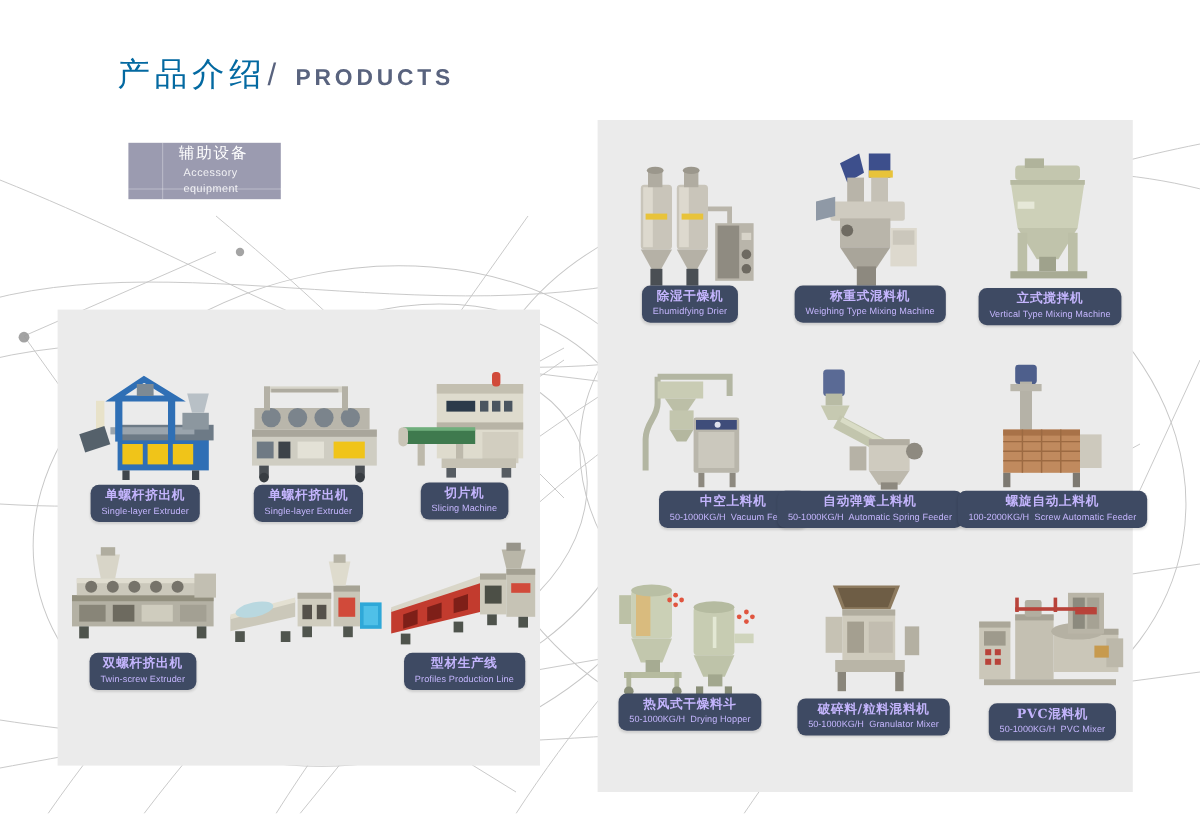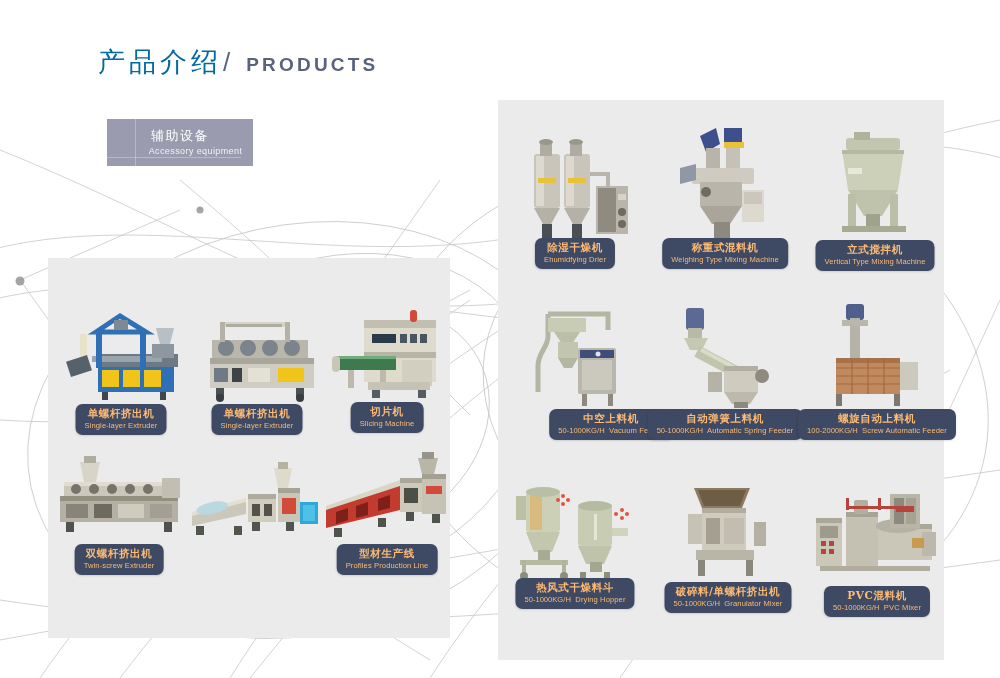--- a/index.html
+++ b/index.html
@@ -19,32 +19,32 @@
   #panel-left{left:48px;top:258px;width:402px;height:380px;}
   #panel-right{left:498px;top:100px;width:446px;height:560px;}
 
   
   #header{position:absolute;left:98px;top:44px;display:flex;align-items:baseline;}
   #title-cn{font-family:"DejaVu Serif","Liberation Serif",serif;font-size:27px;color:#0369a1;letter-spacing:4px;font-weight:400;}
   #title-slash{font-size:26px;color:#59637e;margin:0 2px 0 1px;font-weight:300;}
   #title-en{font-size:19px;color:#59637e;letter-spacing:3.2px;margin-left:14px;font-weight:700;}
 
   
-  #accbox{position:absolute;left:107px;top:119px;width:146px;height:47px;
-    background:#9b9bb0;display:flex;flex-direction:column;align-items:center;justify-content:center;}
+  #accbox{position:absolute;left:107px;top:119px;width:112px;height:47px;
+    background:#9b9bb0;display:flex;flex-direction:column;align-items:center;justify-content:center;padding-left:15px;}
   #accbox .cn{font-family:"DejaVu Serif","Liberation Serif",serif;font-size:13px;color:#ffffff;letter-spacing:1.5px;line-height:15px;}
   #accbox .en{font-size:9px;color:#f2f2f5;letter-spacing:.4px;line-height:13px;margin-top:2px;margin-left:31px;}
   #accbox .gl{position:absolute;background:rgba(255,255,255,.28);}
 
   
   .cell{position:absolute;}
   .shot{position:absolute;left:0;top:0;}
   .label{
     position:absolute;left:50%;transform:translateX(-50%);
-    background:#3e4a63;border-radius:7px;color:#fdba74;
+    background:#3e4a63;border-radius:7px;color:#c4b5fd;
     text-align:center;padding:3px 9px 4px;white-space:nowrap;
     box-shadow:0 1px 2px rgba(0,0,0,.12);
   }
   .label .cn{display:block;font-family:"DejaVu Serif","Liberation Serif",serif;font-size:10.5px;line-height:12.5px;letter-spacing:.6px;font-weight:700;}
   .label .en{display:block;font-size:7.6px;line-height:10px;letter-spacing:.1px;margin-top:1px;}
   .label .en .cap{letter-spacing:0;}
 
   svg{display:block;}
 </style>
 </head>
@@ -487,21 +487,21 @@
         <rect x="38" y="44" width="14" height="26" fill="#a49f90"></rect>
         <rect x="56" y="44" width="20" height="26" fill="#c2bdb0"></rect>
         <rect x="28" y="76" width="58" height="10" fill="#b9b5a7"></rect>
         <rect x="30" y="86" width="7" height="16" fill="#8a867b"></rect>
         <rect x="78" y="86" width="7" height="16" fill="#8a867b"></rect>
         <rect x="20" y="40" width="14" height="30" fill="#c6c2b4"></rect>
         <rect x="86" y="48" width="12" height="24" fill="#b4b0a2"></rect>
       </g>
     </svg>
     <div class="label" style="top:108px;">
-      <span class="cn">破碎料/单螺杆挤出机</span>
+      <span class="cn">破碎料/粒料混料机</span>
       <span class="en"><span class="cap">50-1000KG/H</span>&nbsp; <span>Granulator Mixer</span></span>
     </div>
   </div>
 
   <div class="cell" style="left:812px;top:478px;width:130px;height:132px;">
     <svg class="shot" width="130" height="102" viewBox="0 0 130 102">
       <g>
         <rect x="4" y="40" width="26" height="48" fill="#cbc7b9"></rect>
         <rect x="4" y="40" width="26" height="5" fill="#aba799"></rect>
         <rect x="8" y="48" width="18" height="12" fill="#9e9a8c"></rect>

